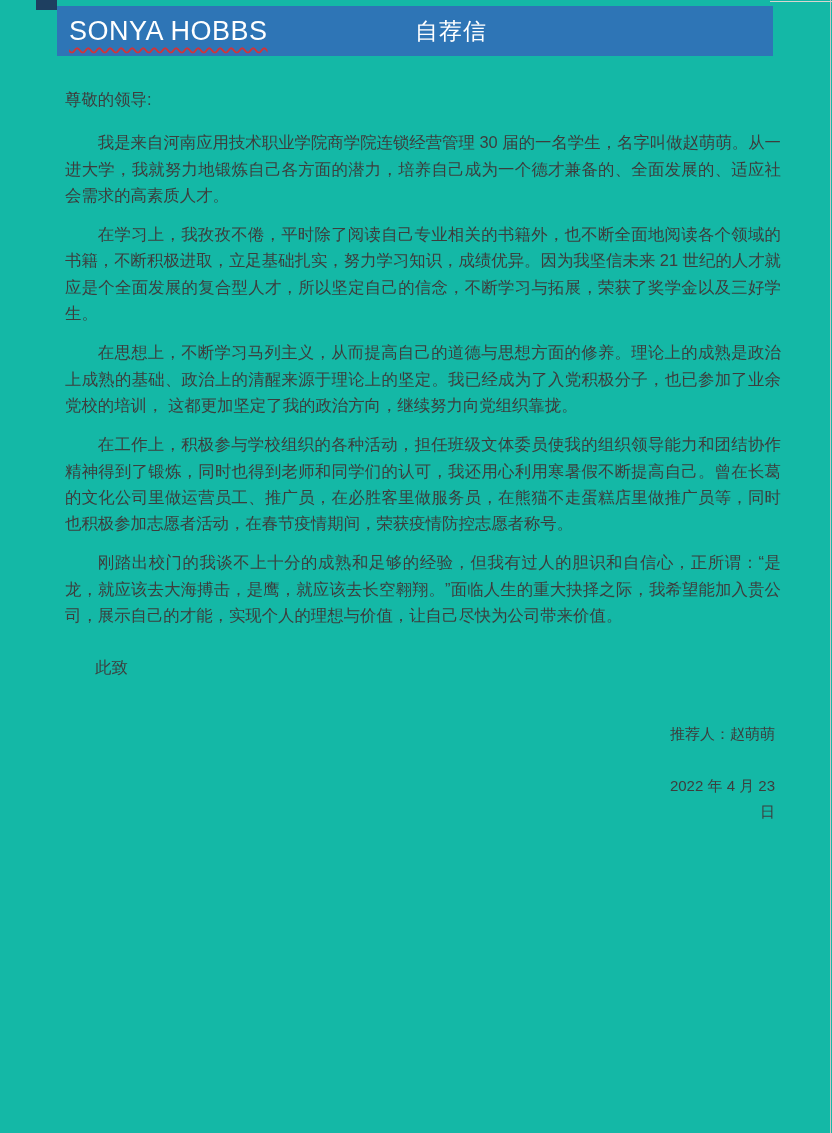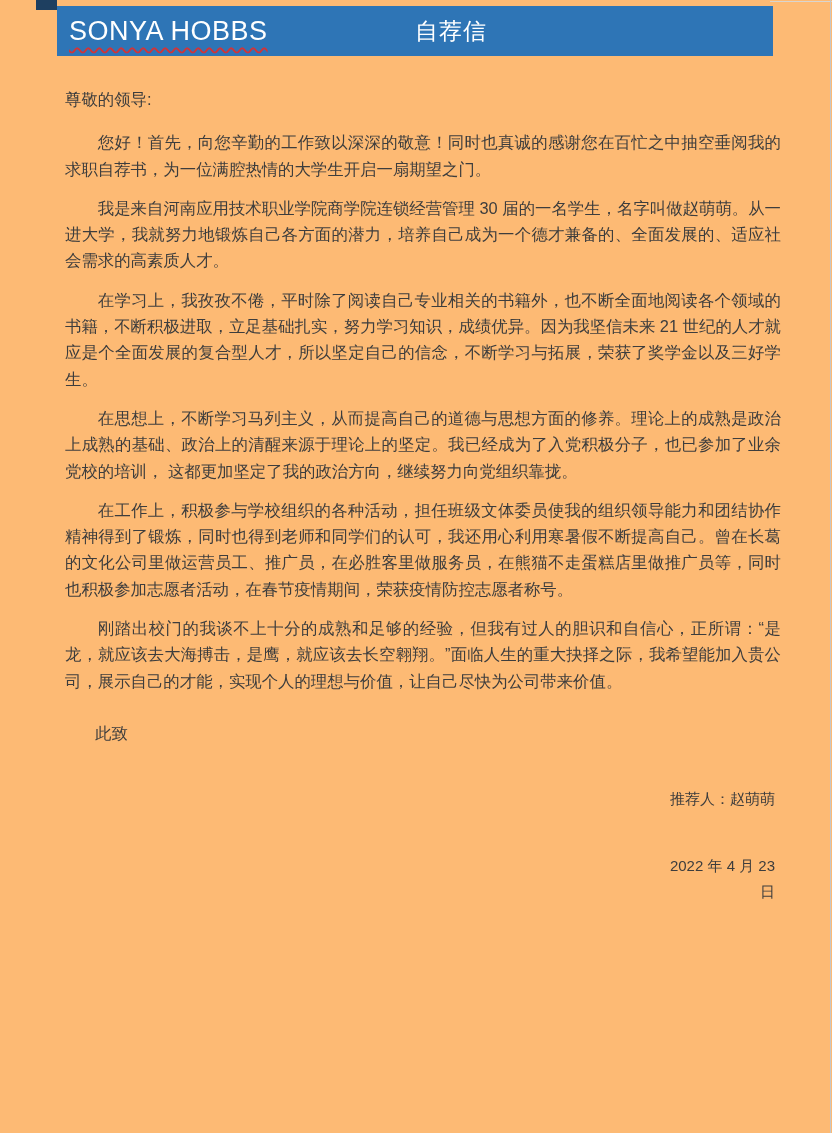--- a/index.html
+++ b/index.html
@@ -1,19 +1,19 @@
 <!DOCTYPE html>
 <html style="--banner-blue: #2e75b6; --corner-navy: #1e3f60; --squiggle-red: #d13438; --body-text: #3d3d3d;"><head>
 <meta charset="utf-8">
 <style>
   html,body { margin:0; padding:0; background:#ffffff; }
   .page {
     position:relative;
     width:832px; height:1133px;
-    background:#fdba74;
+    background:#14b8a6;
     font-family:"Liberation Sans", sans-serif;
     overflow:hidden;
   }
   
   .corner-accent {
     position:absolute; left:36px; top:0;
     width:21px; height:10px;
     background:var(--corner-navy, #1e3f60);
   }
   
@@ -58,41 +58,40 @@
   .para { margin:0 0 13px 0; text-indent:2em; }
   .closing-cizhi { margin:26px 0 8px 30px; }
   .closing-jingli { margin:22px 0 0 4px; }
   .signature {
     width:108px;
     margin:40px 6px 0 auto;
     font-size:15px; line-height:26px;
     text-align:right;
   }
   .sig-name { white-space:nowrap; }
-  .sig-date { margin-top:41px; }
+  .sig-date { margin-top:26px; }
 </style>
 </head>
 <body>
 
 <div class="page">
 
   <div class="corner-accent"></div>
   <div class="top-hairline"></div>
   <div class="page-edge-line"></div>
 
   <div class="banner">
     <span class="brand">SONYA HOBBS</span>
     <span class="doc-title">自荐信</span>
   </div>
 
   <div class="content">
     <p class="salutation">尊敬的领导:</p>
 
     <div>
-        <p class="para">您好！首先，向您辛勤的工作致以深深的敬意！同时也真诚的感谢您在百忙之中抽空垂阅我的求职自荐书，为一位满腔热情的大学生开启一扇期望之门。</p>
         <p class="para">我是来自河南应用技术职业学院商学院连锁经营管理 30 届的一名学生，名字叫做赵萌萌。从一进大学，我就努力地锻炼自己各方面的潜力，培养自己成为一个德才兼备的、全面发展的、适应社会需求的高素质人才。</p>
         <p class="para">在学习上，我孜孜不倦，平时除了阅读自己专业相关的书籍外，也不断全面地阅读各个领域的书籍，不断积极进取，立足基础扎实，努力学习知识，成绩优异。因为我坚信未来 21 世纪的人才就应是个全面发展的复合型人才，所以坚定自己的信念，不断学习与拓展，荣获了奖学金以及三好学生。</p>
         <p class="para">在思想上，不断学习马列主义，从而提高自己的道德与思想方面的修养。理论上的成熟是政治上成熟的基础、政治上的清醒来源于理论上的坚定。我已经成为了入党积极分子，也已参加了业余党校的培训， 这都更加坚定了我的政治方向，继续努力向党组织靠拢。</p>
         <p class="para">在工作上，积极参与学校组织的各种活动，担任班级文体委员使我的组织领导能力和团结协作精神得到了锻炼，同时也得到老师和同学们的认可，我还用心利用寒暑假不断提高自己。曾在长葛的文化公司里做运营员工、推广员，在必胜客里做服务员，在熊猫不走蛋糕店里做推广员等，同时也积极参加志愿者活动，在春节疫情期间，荣获疫情防控志愿者称号。</p>
         <p class="para">刚踏出校门的我谈不上十分的成熟和足够的经验，但我有过人的胆识和自信心，正所谓：“是龙，就应该去大海搏击，是鹰，就应该去长空翱翔。”面临人生的重大抉择之际，我希望能加入贵公司，展示自己的才能，实现个人的理想与价值，让自己尽快为公司带来价值。</p>
       </div>
 
     <p class="closing-cizhi">此致</p>
 
     <div class="signature">

